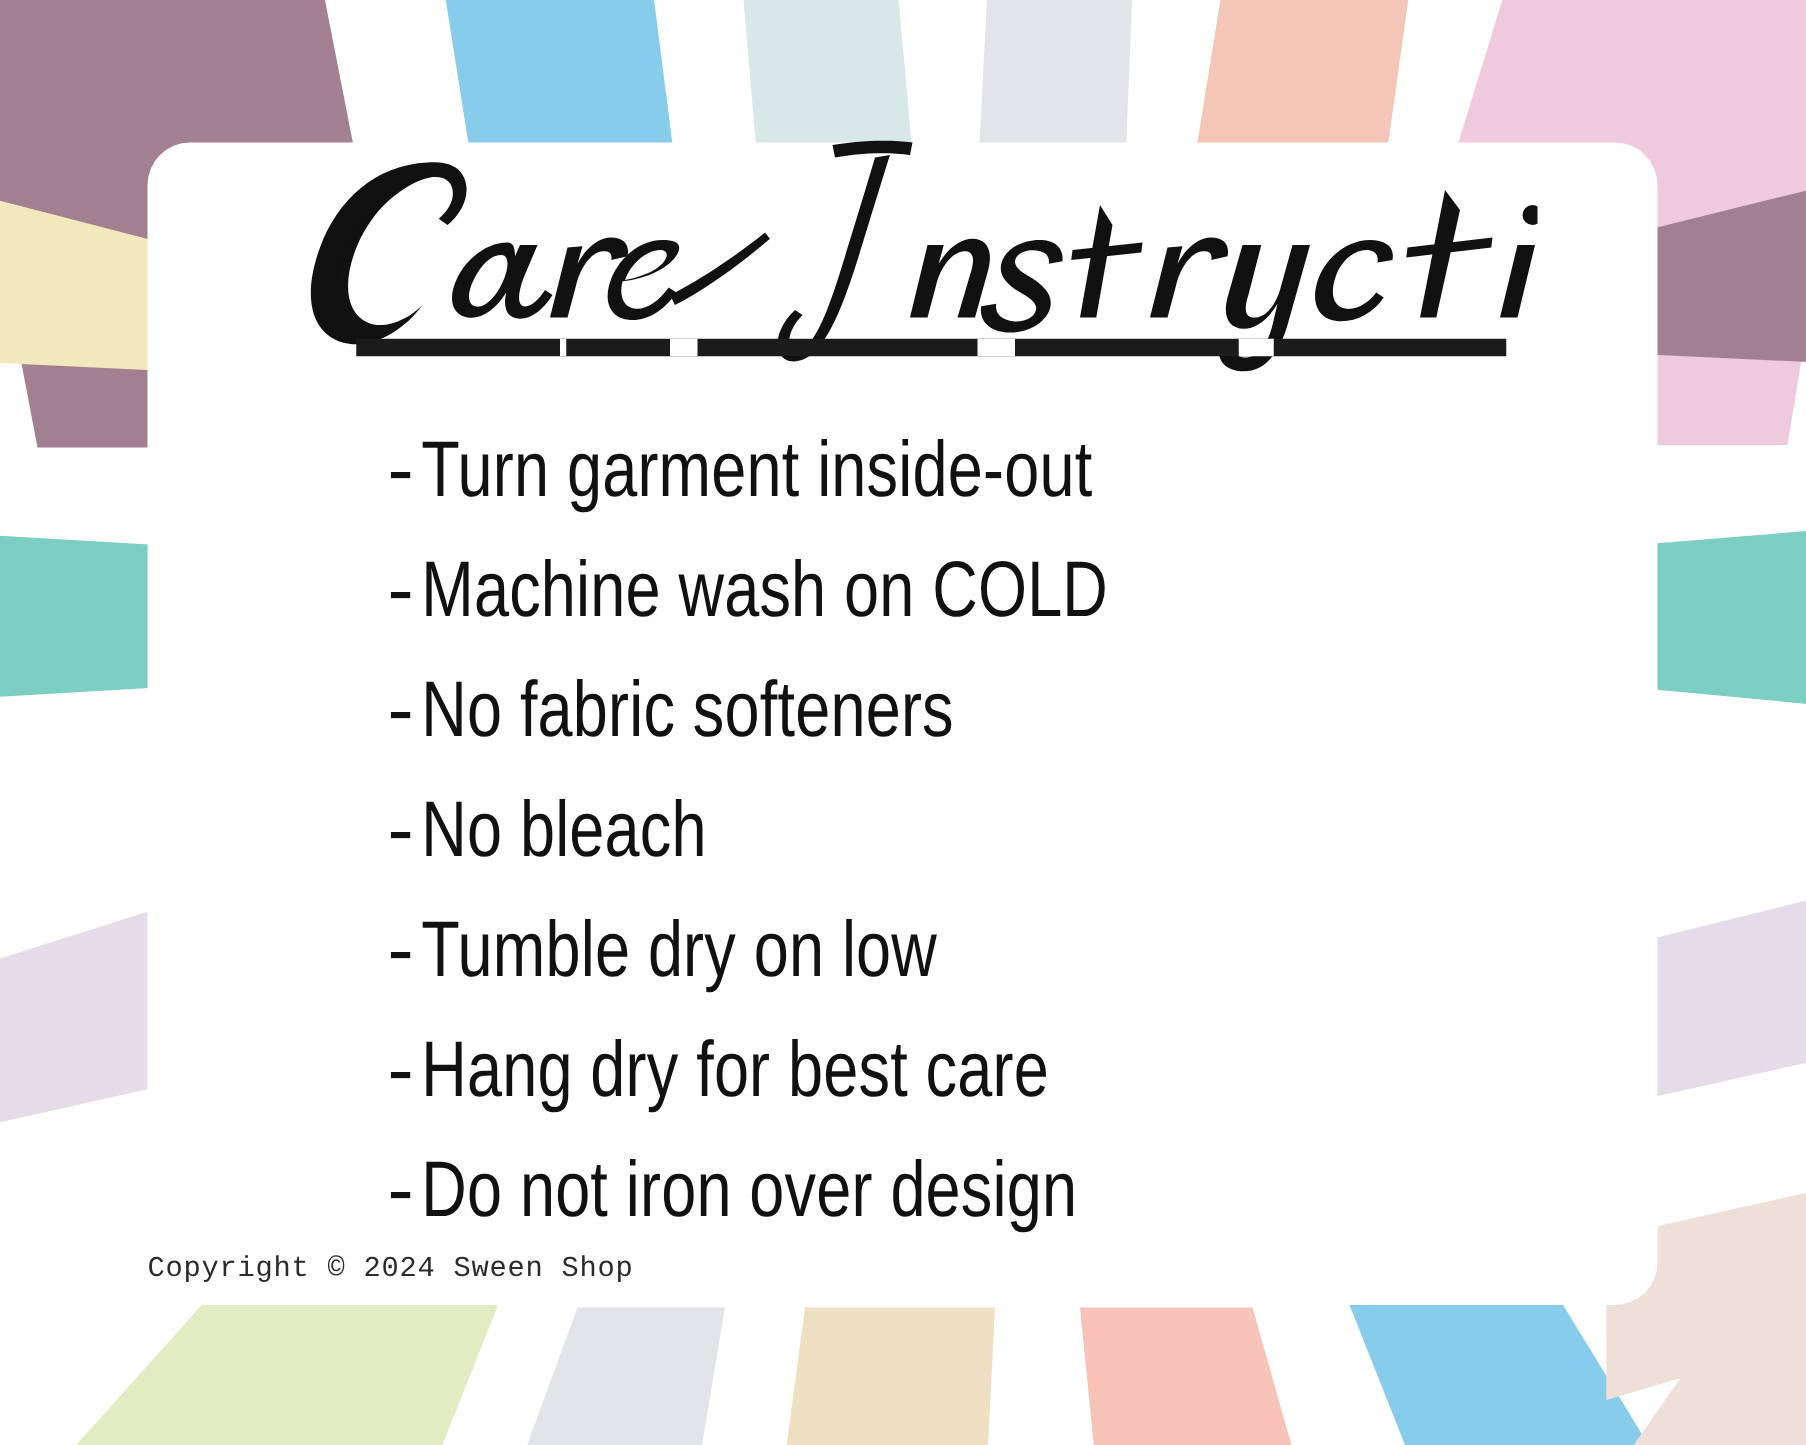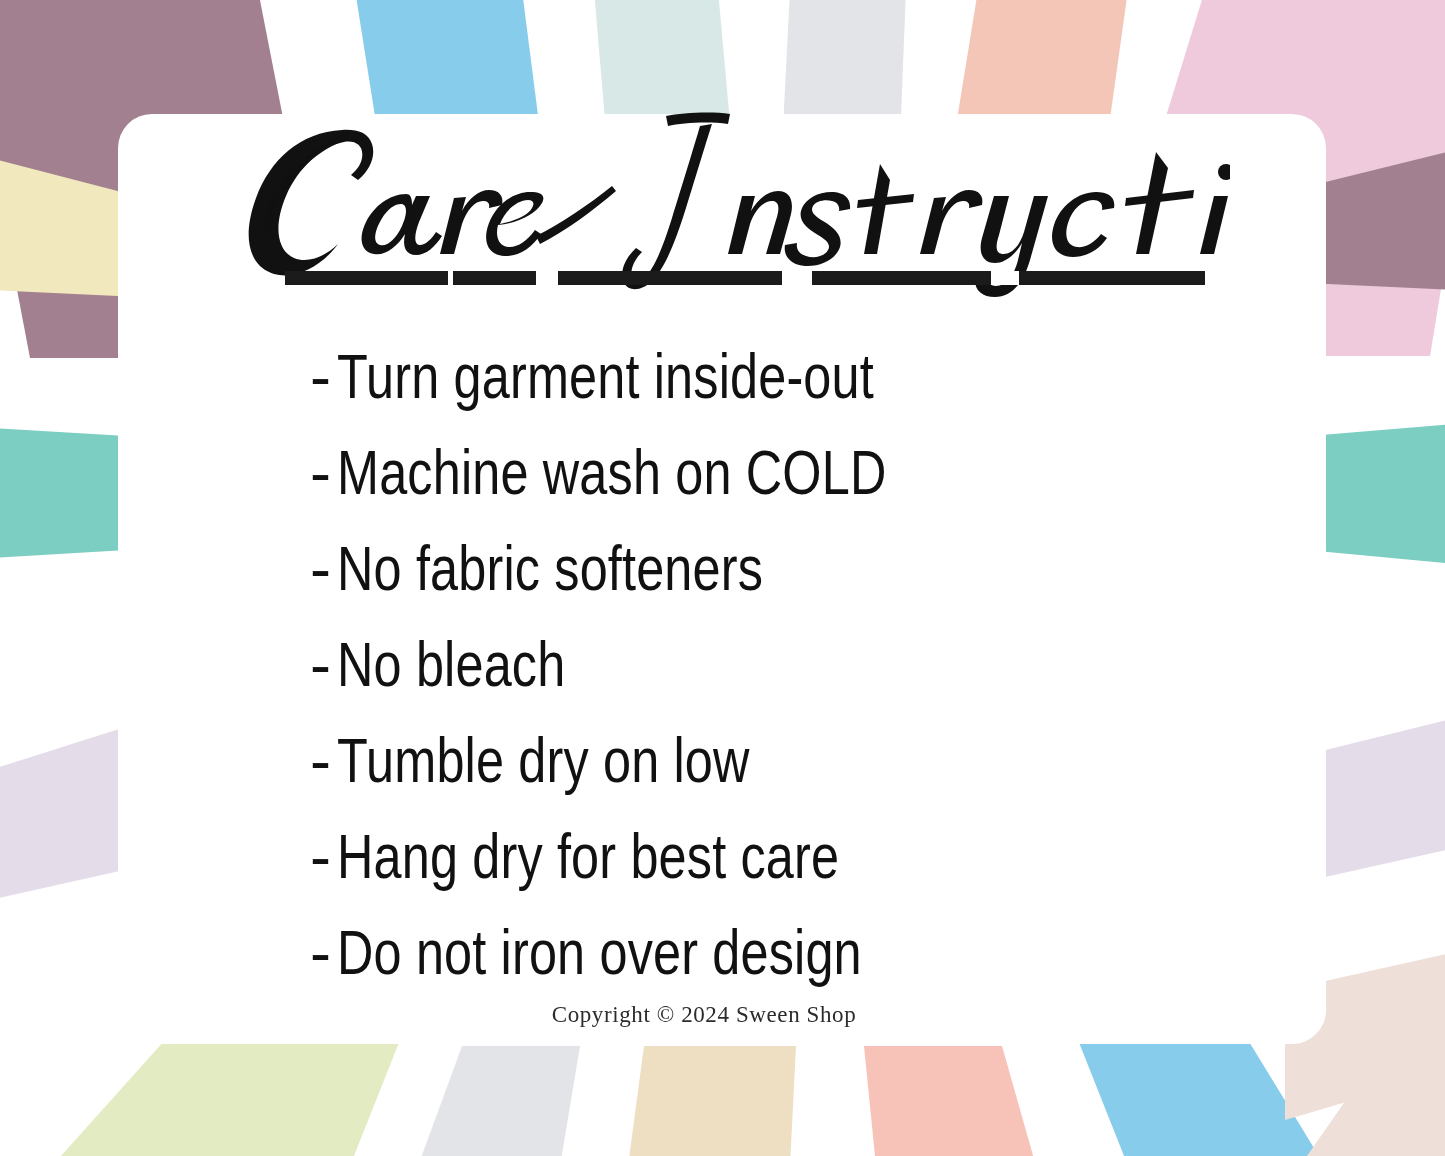--- a/index.html
+++ b/index.html
@@ -97,25 +97,25 @@
     transform: scaleX(0.80);
     transform-origin: left center;
   }
 
   
   #copyright {
     position: absolute;
     left: 0;
     top: 888px;
     width: 1208px;
-    text-align: center;
+    text-align: left;
     padding-right: 36px;
     box-sizing: border-box;
     color: #2b2b2b;
-    font-family: Liberation Serif, serif;
+    font-family: Liberation Mono, monospace;
     font-size: 23px;
     letter-spacing: 0.6px;
     white-space: nowrap;
   }
 </style>
 </head>
 <body>
 
 <div id="stage">
 

